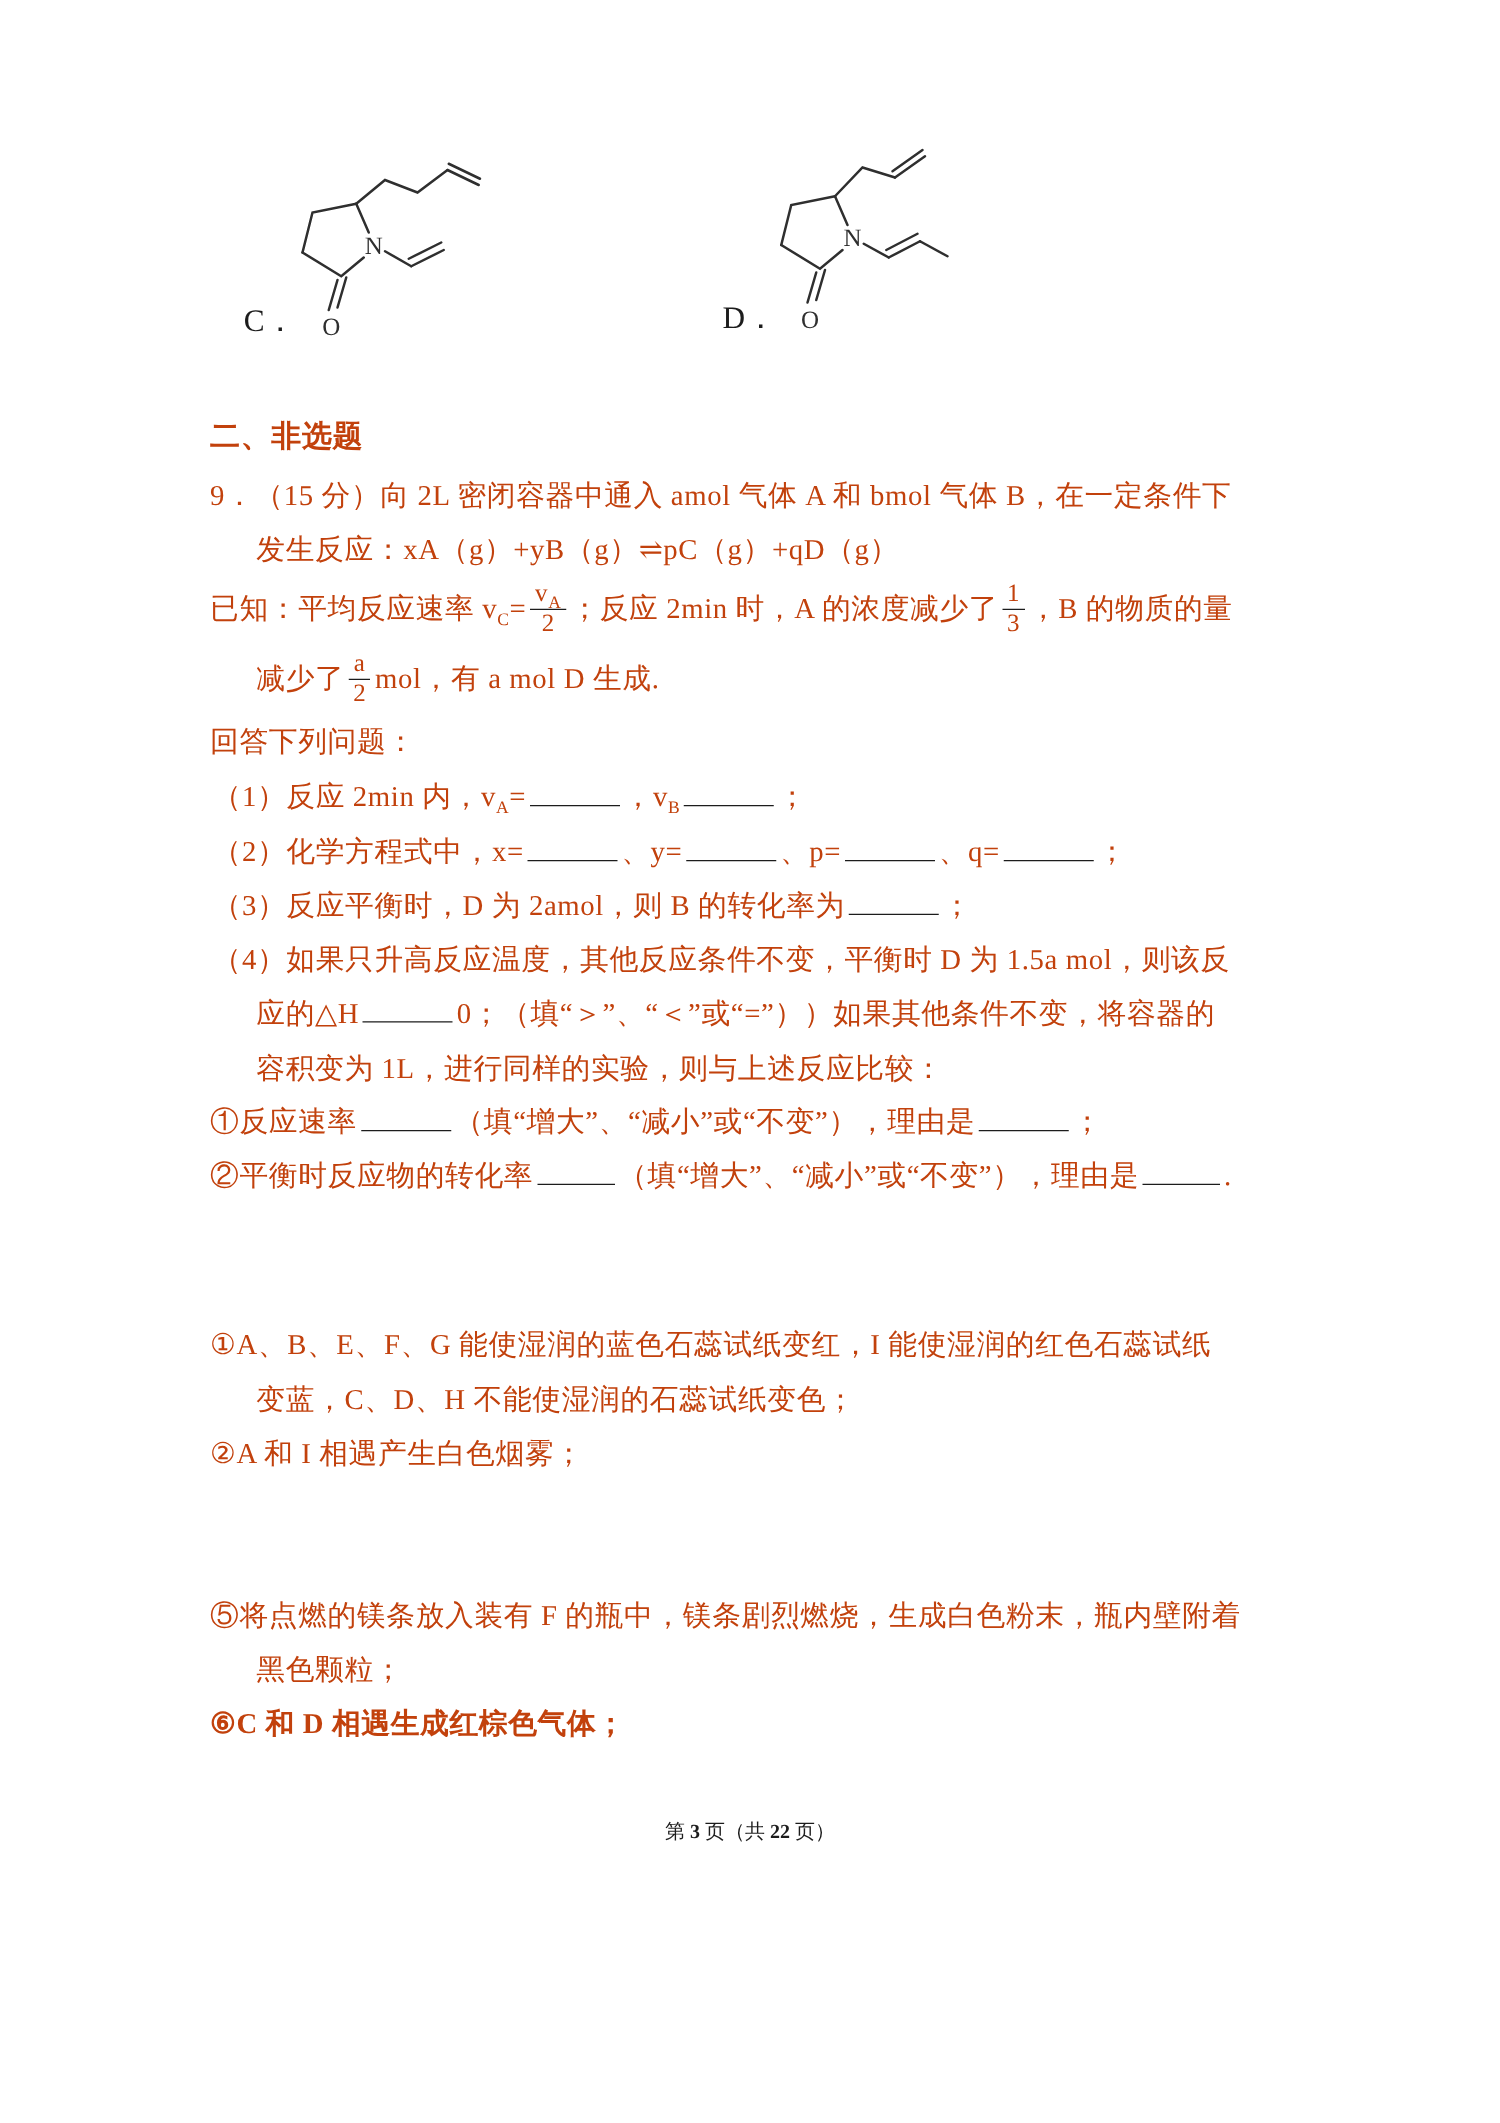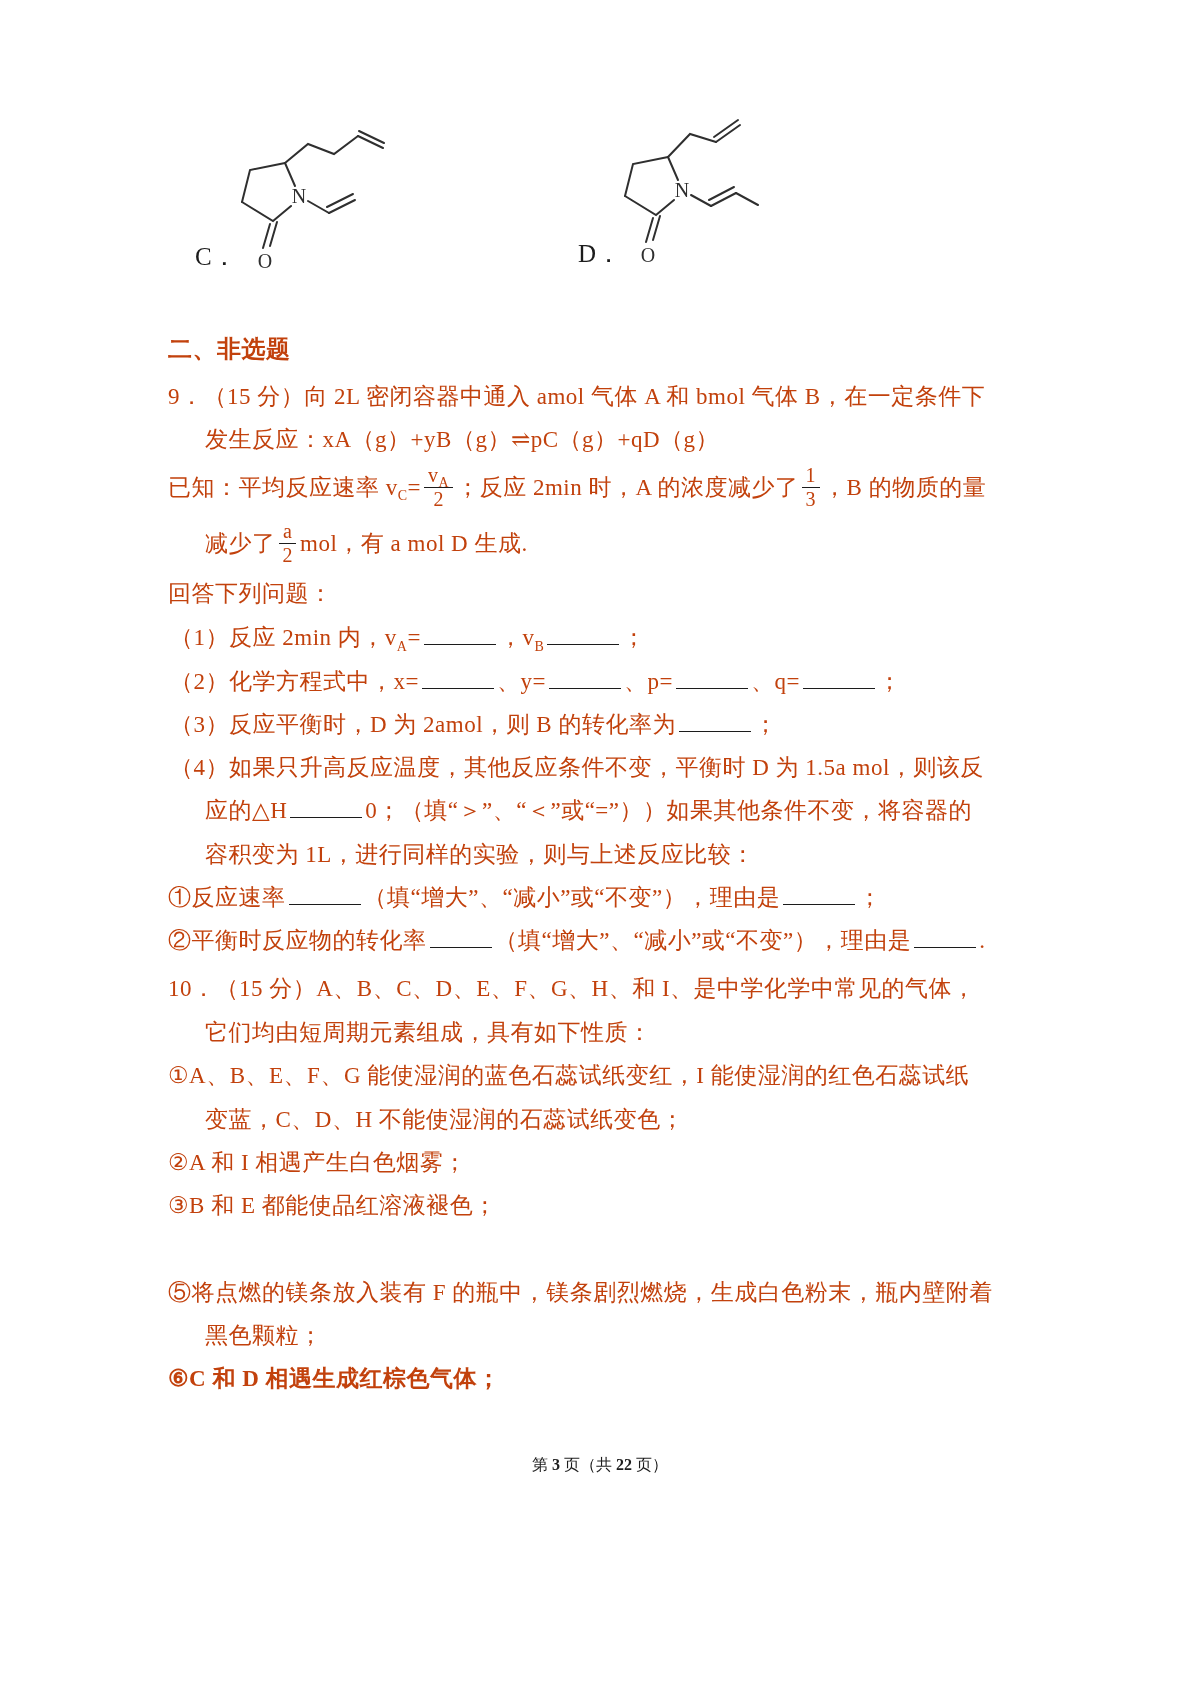--- a/index.html
+++ b/index.html
@@ -145,26 +145,23 @@
   <div class="line" style="left:205px;top:839px;">容积变为 1L，进行同样的实验，则与上述反应比较：</div>
 
   <div class="line" style="left:168px;top:882px;">
     <span>①反应速率</span><span class="blank"></span><span>（填“增大”、“减小”或“不变”），理由是</span><span class="blank"></span><span>；</span>
   </div>
 
   <div class="line" style="left:168px;top:925px;">
     <span>②平衡时反应物的转化率</span><span class="blank narrow"></span><span>（填“增大”、“减小”或“不变”），理由是</span><span class="blank narrow"></span><span>.</span>
   </div>
 
-  <div class="line" style="left:168px;top:973px;">10．（15 分）A、B、C、D、E、F、G、H、和 I、是中学化学中常见的气体，</div>
-  <div class="line" style="left:205px;top:1017px;">它们均由短周期元素组成，具有如下性质：</div>
   <div class="line" style="left:168px;top:1060px;">①A、B、E、F、G 能使湿润的蓝色石蕊试纸变红，I 能使湿润的红色石蕊试纸</div>
   <div class="line" style="left:205px;top:1104px;">变蓝，C、D、H 不能使湿润的石蕊试纸变色；</div>
   <div class="line" style="left:168px;top:1147px;">②A 和 I 相遇产生白色烟雾；</div>
-  <div class="line" style="left:168px;top:1190px;">③B 和 E 都能使品红溶液褪色；</div>
   <div class="line" style="left:168px;top:1277px;">⑤将点燃的镁条放入装有 F 的瓶中，镁条剧烈燃烧，生成白色粉末，瓶内壁附着</div>
   <div class="line" style="left:205px;top:1320px;">黑色颗粒；</div>
   <div class="line" style="left:168px;top:1363px;font-weight:bold;">⑥C 和 D 相遇生成红棕色气体；</div>
 
   <div class="footer">
     <span>第</span><b>3</b><span>页（共</span><b>22</b><span>页）</span>
   </div>
 
 </div>
 

